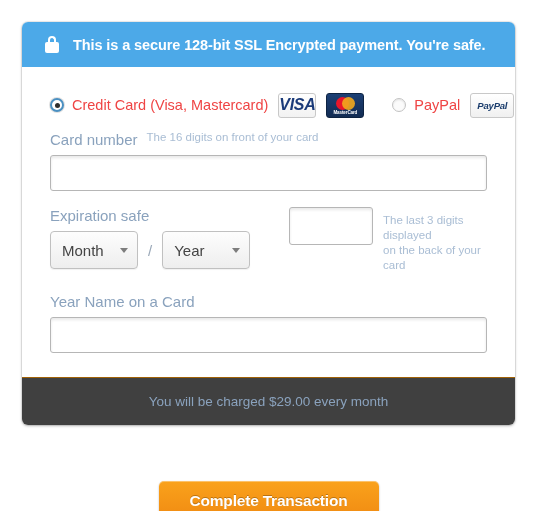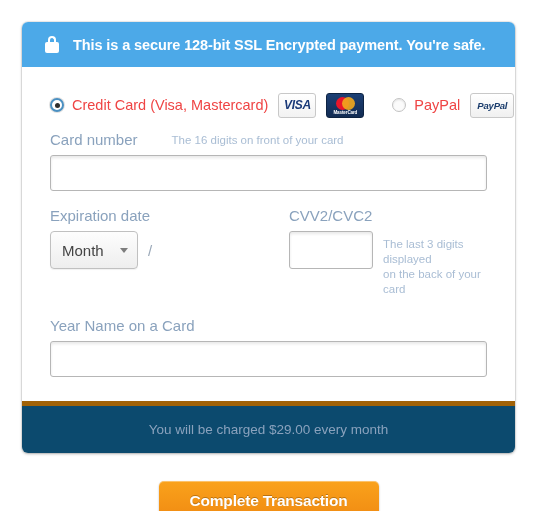--- a/index.html
+++ b/index.html
@@ -141,21 +141,21 @@
   }
   .logo-visa {
     width: 38px;
     height: 25px;
     border-radius: 3px;
     background: linear-gradient(#ffffff, #f2f2f2);
     border: 1px solid #c8c8c8;
     display: flex;
     align-items: center;
     justify-content: center;
-    font-size: 12px;
+    font-size: 16px;
     font-weight: bold;
     font-style: italic;
     color: #1a3a79;
     letter-spacing: -0.3px;
   }
   .logo-mc {
     width: 38px;
     height: 25px;
     border-radius: 3px;
     background: linear-gradient(#1c3f74, #122c53);
@@ -197,23 +197,22 @@
     font-style: italic;
     color: #1b3d6d;
     letter-spacing: -0.2px;
   }
 
   
   .field-group { margin-bottom: 2px; }
 
   .label-line {
     display: flex;
-    align-items: center;
+    align-items: flex-start;
     margin-bottom: 7px;
-    gap: 25px;
   }
   .field-label {
     font-size: 15px;
     color: #8aa2bd;
   }
   .field-hint {
     font-size: 11.5px;
     color: #a9bdd4;
     margin-left: 9px;
   }
@@ -300,22 +299,22 @@
     color: #a9bdd4;
     line-height: 15px;
     margin-left: 10px;
     margin-top: 6px;
   }
 
   .name-group { margin-top: 20px; padding-bottom: 22px; }
 
   
   .footer {
-    background: #0c4a6e;
-    border-top: 5px solid #a16207;
+    background: #404040;
+    border-top: 1px solid #a16207;
     height: 47px;
     position: relative;
     display: flex;
     align-items: center;
     justify-content: center;
   }
   .footer-text {
     font-size: 13.5px;
     color: #8aa2bd;
   }
@@ -388,35 +387,36 @@
           <span class="field-label">Card number</span>
           <span class="field-hint">The 16 digits on front of your card</span>
         </div>
         <input class="text-input" type="text" placeholder="" style="">
       </div>
 
       <div class="two-col">
 
         <div class="col-left">
           <div class="label-line">
-            <span class="field-label">Expiration date</span>
+            <span class="field-label">Expiration safe</span>
           </div>
           <div class="select-row">
             <div class="select-box select-month">
               <span class="select-text">Month</span>
               <span class="caret"></span>
             </div>
             <span class="slash">/</span>
+            <div class="select-box select-year">
+              <span class="select-text">Year</span>
+              <span class="caret"></span>
+            </div>
           </div>
         </div>
 
         <div class="col-right">
-          <div class="label-line">
-            <span class="field-label">CVV2/CVC2</span>
-          </div>
           <div class="cvv-row">
             <input class="cvv-input" type="text" placeholder="" style="">
             <div class="cvv-hint">
               <div>The last 3 digits displayed</div>
               <div>on the back of your card</div>
             </div>
           </div>
         </div>
 
       </div>

